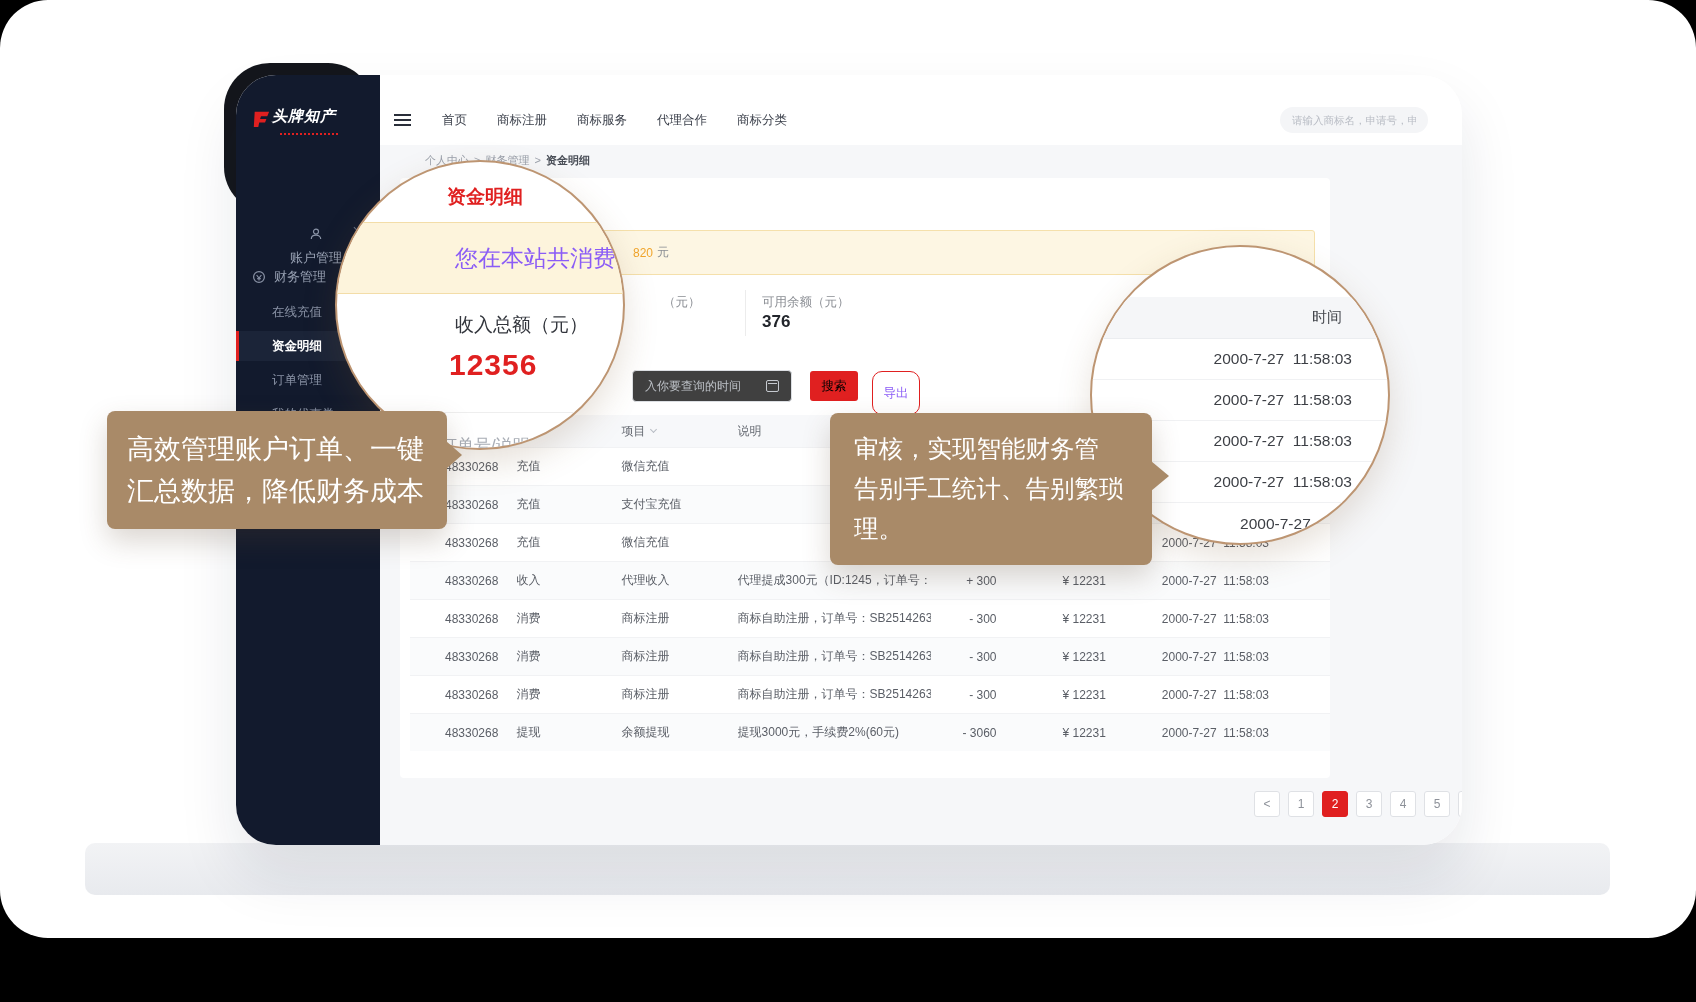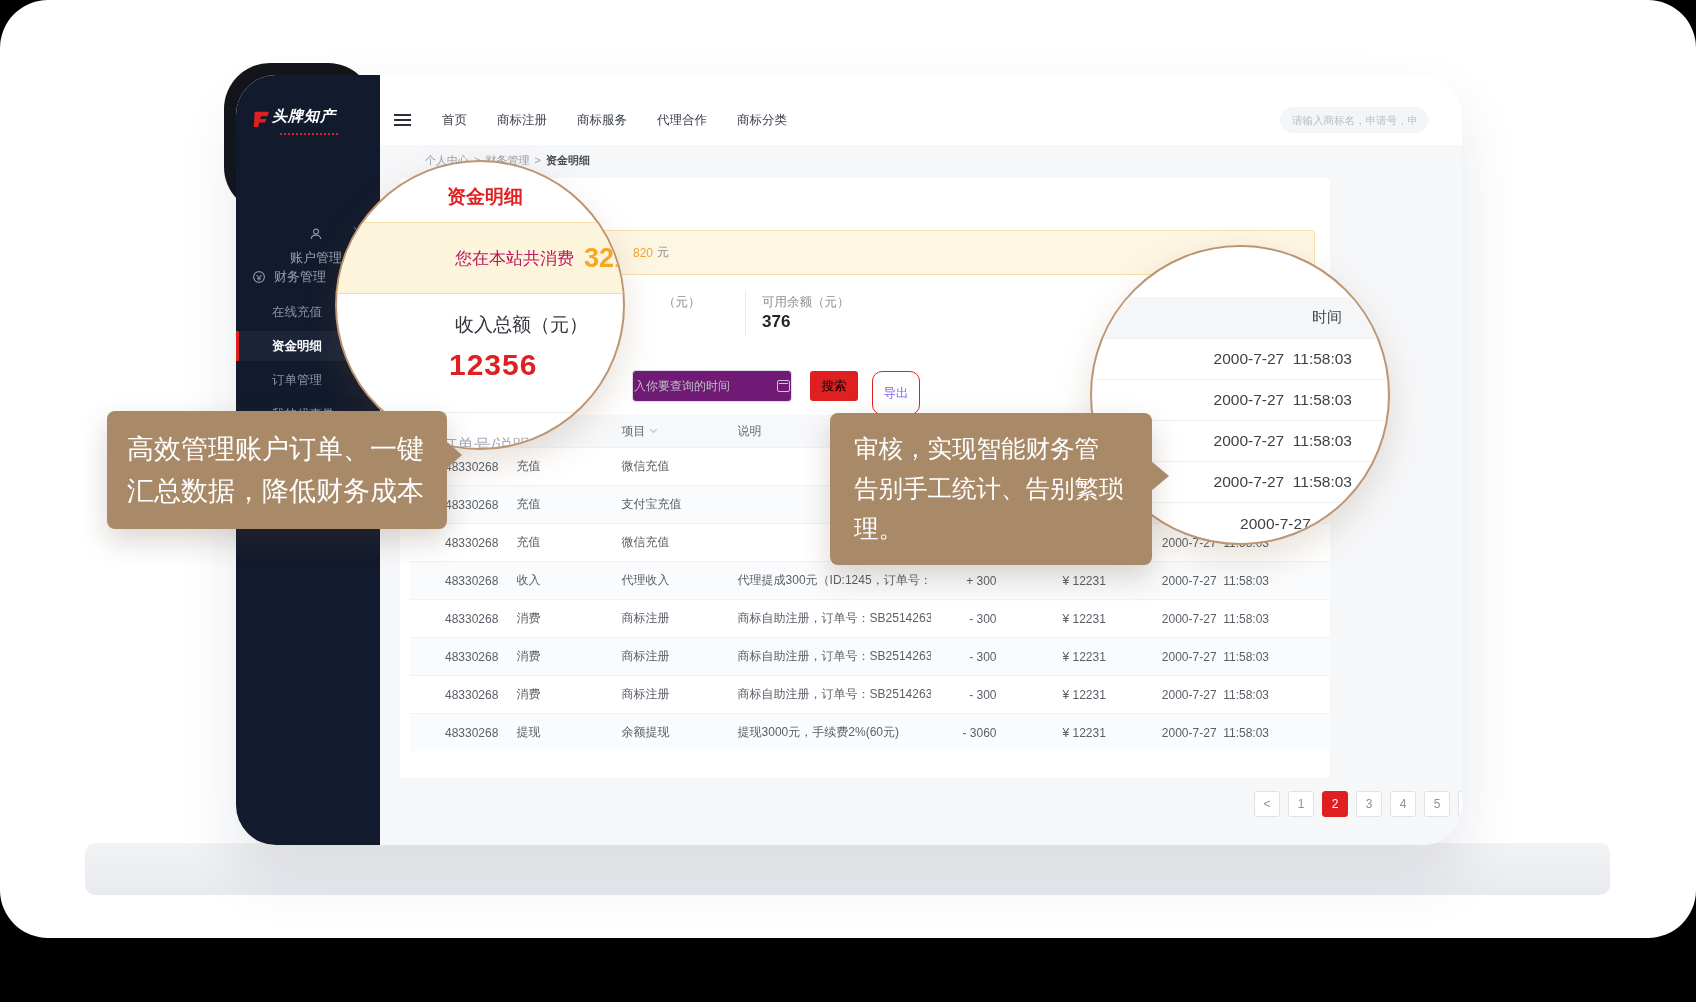--- a/index.html
+++ b/index.html
@@ -69,22 +69,22 @@
   .banner-rest { position:absolute; left:222px; top:0; height:100%; display:flex; align-items:center; gap:4px;
     font-size:12px; }
   .banner-amt-small { color:#f0a52c; }
   .banner-unit { color:#8a8d93; }
 
   .stat-partial { position:absolute; left:263px; top:116px; font-size:12.5px; color:#8a8d93; }
   .stat-divider { position:absolute; left:345px; top:112px; width:1px; height:46px; background:#ececec; }
   .stat-label { position:absolute; left:362px; top:116px; font-size:12.5px; color:#8a8d93; }
   .stat-value { position:absolute; left:362px; top:134px; font-size:17px; font-weight:bold; color:#22252b; }
 
-  .date-input { position:absolute; left:232px; top:192px; width:160px; height:32px; background:#701a75;
-    border:1px solid #dcdfe3; border-radius:4px; display:flex; align-items:center; padding:0 1px; cursor:text; }
+  .date-input { position:absolute; left:232px; top:192px; width:160px; height:32px; background:#404040;
+    border:1px solid #dcdfe3; border-radius:4px; display:flex; align-items:center; padding:0 12px; cursor:text; }
   .date-ph { font-size:12px; color:#bcc0c6; flex:1; white-space:nowrap; overflow:hidden; }
   .cal-icon { width:13px; height:12px; border:1px solid #c5c9cf; border-radius:2px; position:relative; }
   .cal-icon::before { content:""; position:absolute; left:1px; right:1px; top:2px; height:1px; background:#c5c9cf; }
   .btn-search { position:absolute; left:410px; top:193px; width:48px; height:30px; background:#e02020;
     color:#000000; font-size:12.5px; border:none; border-radius:3px; cursor:pointer; font-family:inherit; }
   .btn-export { position:absolute; left:472px; top:193px; width:48px; height:44px; background:#fff;
     color:#8b5cf6; font-size:12.5px; border:1px solid #e02020; border-radius:10px; cursor:pointer; font-family:inherit; }
 
   
   .table { position:absolute; left:10px; top:237px; width:920px; }
@@ -109,21 +109,21 @@
 
   
   .magnifier { position:absolute; border-radius:50%; border:2px solid #bd9572; background:#fff;
     overflow:hidden; box-shadow:0 14px 34px rgba(120,90,50,.18); }
   .mag-left { left:335px; top:160px; width:290px; height:290px; }
   .mag-right { left:1090px; top:245px; width:300px; height:300px; }
   .ml-tab { position:absolute; left:110px; top:22px; font-size:19px; font-weight:bold; color:#e02020; }
   .ml-band { position:absolute; left:0; right:0; top:60px; height:72px; background:#fdf4dc;
     border-top:1px solid #f3dda8; border-bottom:1px solid #f3dda8; display:flex; align-items:center;
     padding-left:118px; gap:10px; white-space:nowrap; }
-  .ml-band .pre { font-size:17px; color:#be185d; }
+  .ml-band .pre { font-size:23px; color:#8b5cf6; }
   .ml-band .amt { font-size:27px; font-weight:bold; color:#f5a623; }
   .ml-income-label { position:absolute; left:118px; top:150px; font-size:19px; color:#33363d; white-space:nowrap; }
   .ml-income-value { position:absolute; left:112px; top:186px; font-size:30px; font-weight:bold; color:#e02020; letter-spacing:1px; }
   .ml-line { position:absolute; left:14px; right:14px; top:250px; height:1px; background:#eeeeee; }
   .ml-keyword { position:absolute; left:103px; top:272px; font-size:17px; color:#a8adb5; white-space:nowrap; }
   .mr-band { position:absolute; left:0; right:0; top:50px; height:42px; background:#f5f6f8;
     border-bottom:1px solid #ebedf0; display:flex; align-items:center; justify-content:flex-end;
     padding-right:46px; font-size:15px; color:#44474d; }
   .mr-rows { position:absolute; left:0; right:0; top:92px; }
   .mr-row { height:41px; display:flex; align-items:center; justify-content:flex-end; padding-right:36px;

